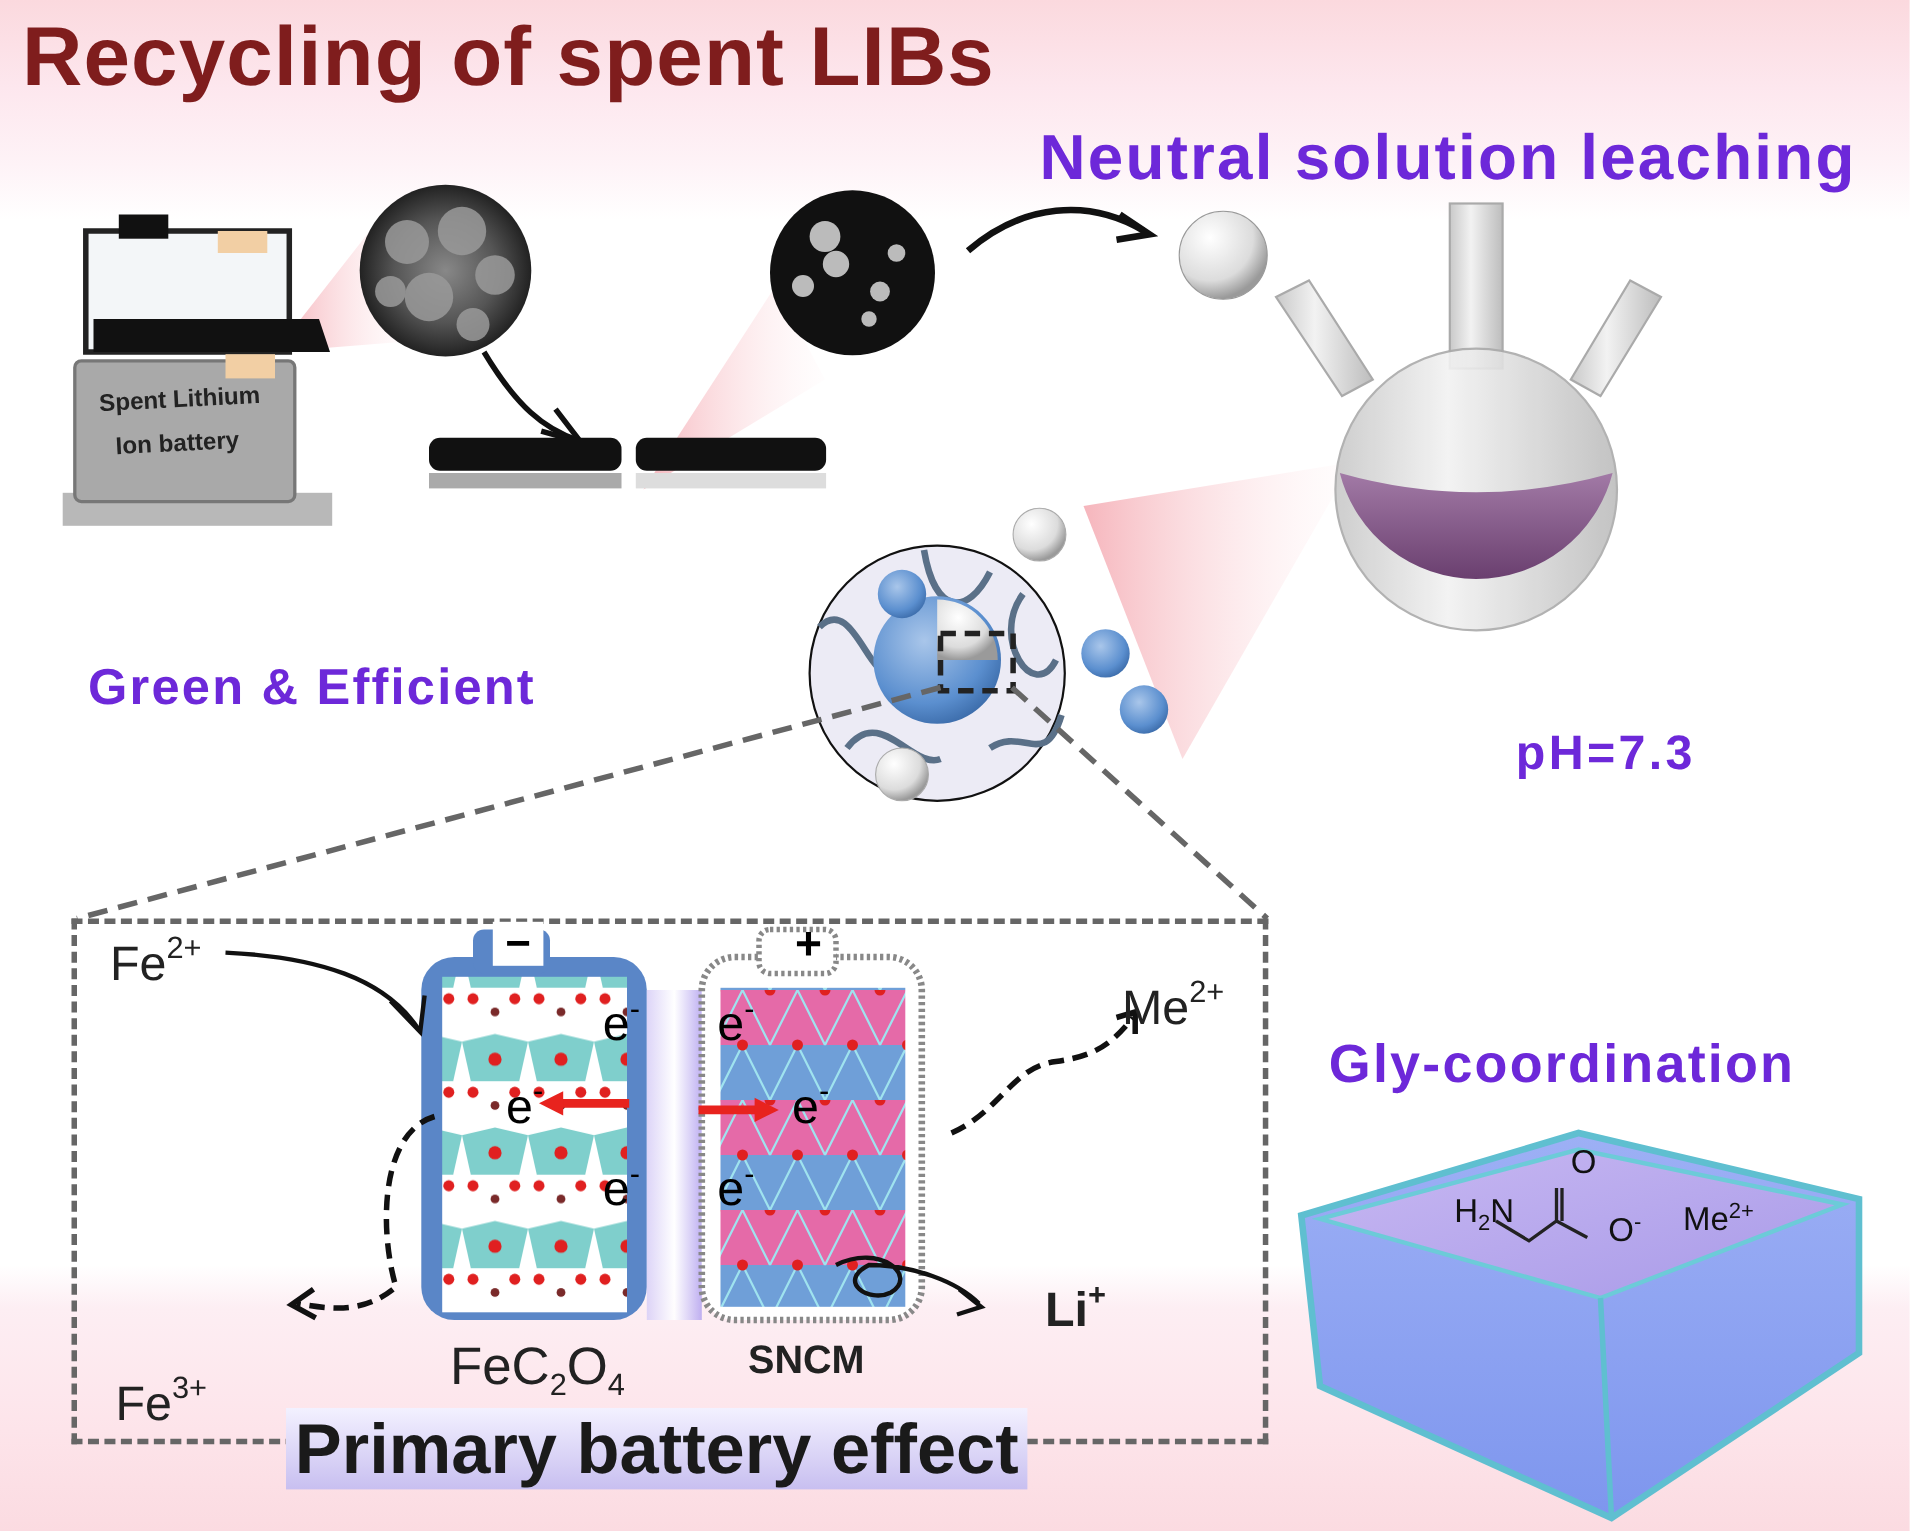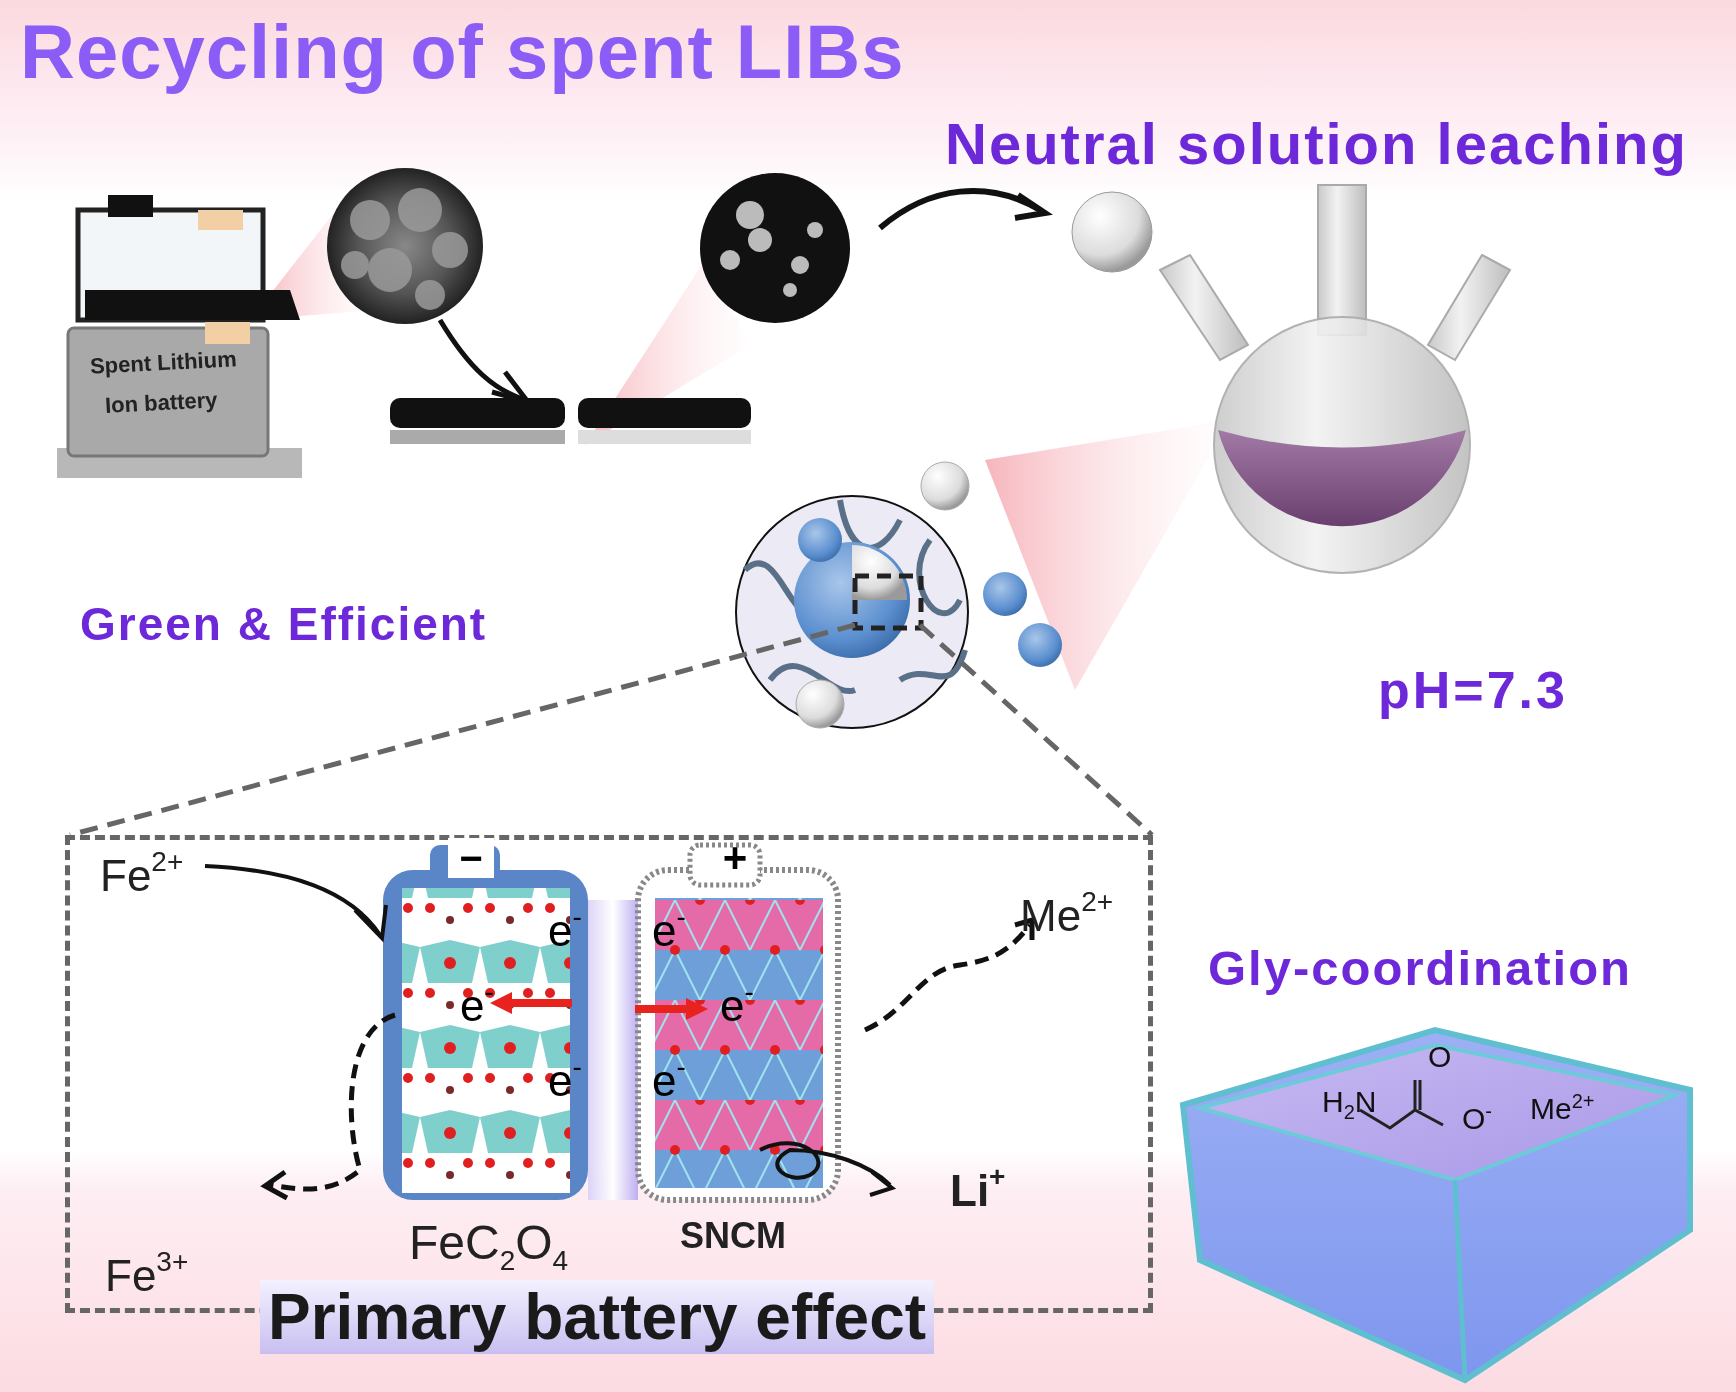--- a/index.html
+++ b/index.html
@@ -1,21 +1,21 @@
 <!DOCTYPE html>
 <html><head>
 <meta charset="utf-8">
 <style>
   html, body { margin:0; padding:0; }
   body { width:1736px; height:1392px; position:relative; overflow:hidden;
     font-family: "Liberation Sans", sans-serif;
     background: linear-gradient(to bottom, #fbd9de 0px, #fde7ee 80px, #fef3f7 150px, #ffffff 200px, #ffffff 1150px, #fdeef3 1190px, #fde4ea 1300px, #fbdbe1 1392px);
   }
   .abs { position:absolute; }
-  .title { left:20px; top:8px; font-size:76px; font-weight:bold; color:#8b5cf6; letter-spacing:1px; white-space:nowrap; }
+  .title { left:20px; top:8px; font-size:76px; font-weight:bold; color:#7f1d1d; letter-spacing:1px; white-space:nowrap; }
   .lbl-bold { font-weight:bold; color:#6d28d9; white-space:nowrap; }
   .ion { font-size:44px; color:#222; white-space:nowrap; }
   .ion sup { font-size:28px; vertical-align:super; position:relative; top:-4px; }
   .ion sub { font-size:28px; }
   .dash-box { left:65px; top:835px; width:1088px; height:478px; border:5px dashed #666; box-sizing:border-box; }
   svg { position:absolute; left:0; top:0; overflow:visible; }
   .pbe { left:260px; top:1280px; padding:0 8px; font-size:64px; font-weight:bold; color:#1a1a1a;
     background: linear-gradient(to bottom, #f3f1ff, #c8bff0); white-space:nowrap; }
 </style>
 </head>
@@ -201,21 +201,21 @@
     <line x1="1455" y1="1180" x2="1465" y2="1380" stroke="#5fbfd0" stroke-width="5"></line>
     <path d="M1360 1110 L1390 1128 L1415 1110 L1443 1125 M1415 1110 L1415 1080 M1420 1110 L1420 1080" stroke="#222" stroke-width="3" fill="none"></path>
   </g>
 </svg>
 
 <div class="abs" style="left:90px; top:350px; font-size:22px; font-weight:bold; color:#222; transform:rotate(-3deg);">Spent Lithium</div>
 <div class="abs" style="left:105px; top:390px; font-size:22px; font-weight:bold; color:#222; transform:rotate(-3deg);">Ion battery</div>
 
 <div class="abs lbl-bold" style="left:80px; top:597px; font-size:46px; letter-spacing:2px;text-align:center;">Green &amp; Efficient</div>
 
-<div class="abs lbl-bold" style="left:1378px; top:660px; font-size:52px; letter-spacing:3px;">pH=7.3</div>
+<div class="abs lbl-bold" style="left:1378px; top:660px; font-size:44px; letter-spacing:3px;">pH=7.3</div>
 
 <div class="abs lbl-bold" style="left:1208px; top:940px; font-size:49px; letter-spacing:2px;">Gly-coordination</div>
 
 <div class="abs dash-box"></div>
 
 <div class="abs ion" style="left:100px; top:850px;text-align:center;"><span>Fe</span><sup>2+</sup></div>
 <div class="abs ion" style="left:105px; top:1250px;"><span>Fe</span><sup>3+</sup></div>
 <div class="abs ion" style="left:1020px; top:890px;"><span>Me</span><sup>2+</sup></div>
 <div class="abs ion" style="left:950px; top:1165px;font-weight:bold;"><span>Li</span><sup>+</sup></div>
 

